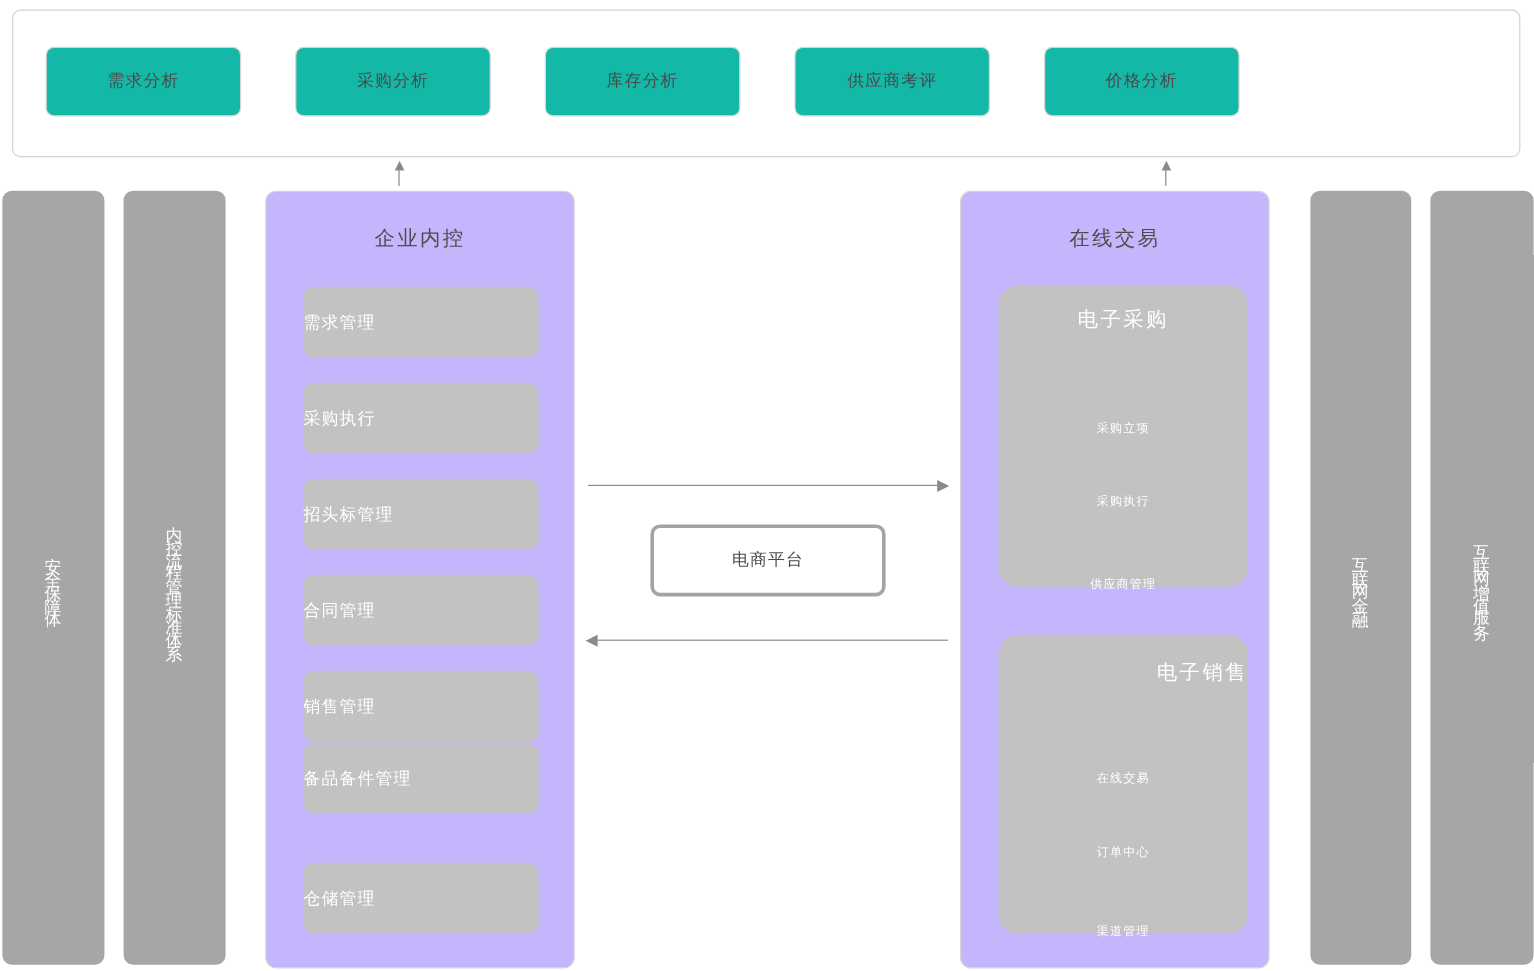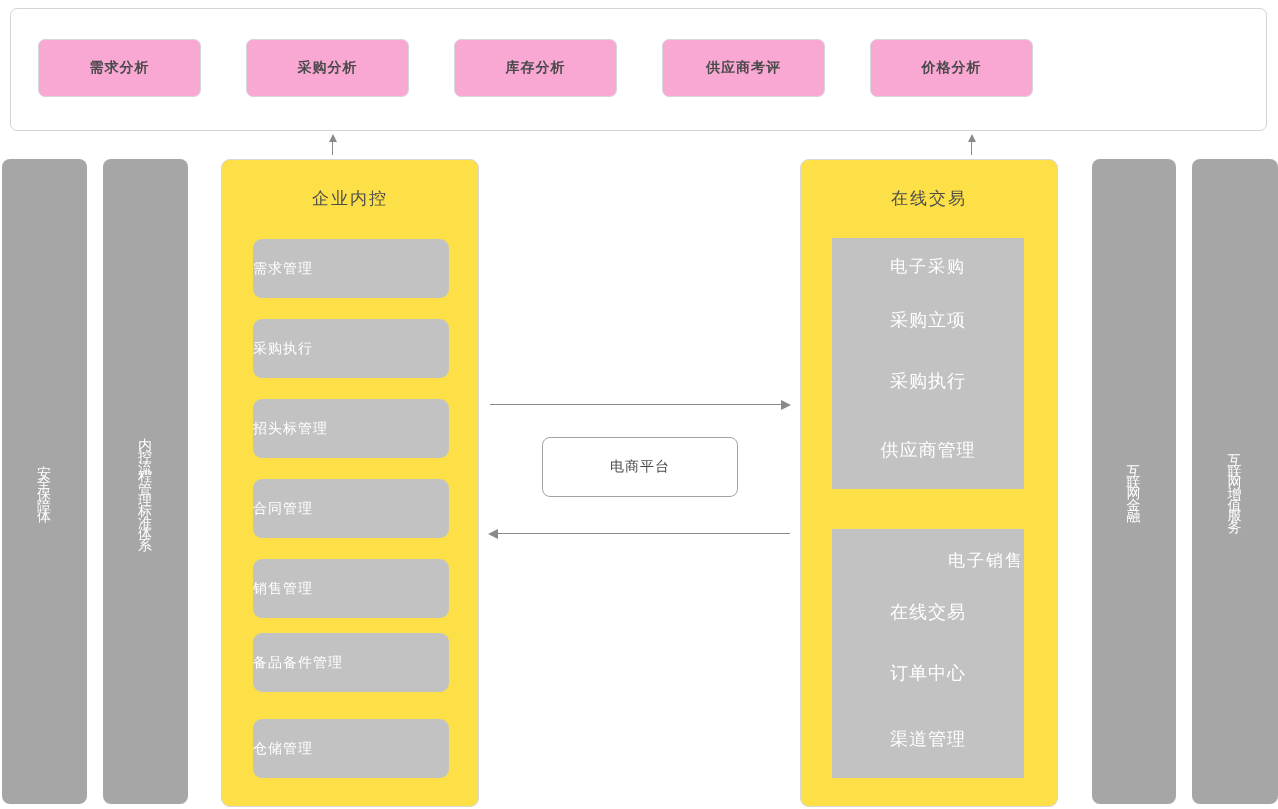--- a/index.html
+++ b/index.html
@@ -10,72 +10,72 @@
   }
   #canvas { position: absolute; inset: 0; width: 1278px; height: 809px; background: #fff; }
 
   
   .top-panel {
     position: absolute; left: 10px; top: 8px; width: 1257px; height: 123px;
     background: #fff; border: 1px solid #d4d4d4; border-radius: 7px;
   }
   .top-item {
     position: absolute; top: 30px; width: 163px; height: 58px;
-    background: #f9a8d4; border: 1px solid #d6d6d6; border-radius: 7px;
+    background: #14b8a6; border: 1px solid #d6d6d6; border-radius: 7px;
     display: flex; align-items: center; justify-content: center;
-    font-size: 14px; color: #4a4a4a; letter-spacing: 1px; font-weight: bold;
+    font-size: 14px; color: #4a4a4a; letter-spacing: 1px;
   }
 
   
   .vbar {
     position: absolute; top: 159px; height: 645px;
     background: #a6a6a6; border-radius: 8px;
     display: flex; align-items: center; justify-content: center;
   }
   .vbar .vtext {
     writing-mode: vertical-rl; text-orientation: upright;
     color: #ffffff; font-size: 14px; letter-spacing: 11px; font-weight: 400;
   }
 
   
   .panel {
     position: absolute; top: 159px; width: 258px; height: 648px;
-    background: #fde047; border: 1px solid #d6d6d6; border-radius: 9px;
+    background: #c4b5fd; border: 1px solid #d6d6d6; border-radius: 9px;
   }
   .panel-title {
     position: absolute; top: 27px; left: 0; width: 100%;
     text-align: center; font-size: 17px; color: #4d4d4d; letter-spacing: 2px;
   }
 
   
   .gray-item {
     position: absolute; left: 31px; width: 196px; height: 59px;
     background: #c2c2c2; border-radius: 9px;
     display: flex; align-items: center; 
     color: #ffffff; font-size: 14px; letter-spacing: 1px;
   }
 
   
   .gray-group {
-    position: absolute; left: 31px; width: 192px;
-    background: #c2c2c2; border-radius: 0; text-decoration: underline;
+    position: absolute; left: 31px; width: 208px;
+    background: #c2c2c2; border-radius: 16px; text-decoration: underline;
   }
   .group-title {
     position: absolute; left: 0; width: 100%; text-align: center;
     color: #ffffff; font-size: 17px; letter-spacing: 2px;
   }
   .group-item {
     position: absolute; left: 0; width: 100%; text-align: center;
-    color: #ffffff; font-size: 18px; letter-spacing: 1px;
+    color: #ffffff; font-size: 10px; letter-spacing: 1px; margin-top: 42px;
   }
 
   
   .platform-box {
     position: absolute; left: 542px; top: 437px; width: 196px; height: 60px;
-    background: #fff; border: 1px solid #a3a3a3; border-radius: 8px;
+    background: #fff; border: 3px solid #a3a3a3; border-radius: 8px;
     display: flex; align-items: center; justify-content: center;
     font-size: 14px; color: #4a4a4a; letter-spacing: 1px;
   }
 
   
   .harrow-line { position: absolute; height: 1px; background: #8a8a8a; }
   .head-right {
     position: absolute; width: 0; height: 0;
     border-top: 5px solid transparent; border-bottom: 5px solid transparent;
     border-left: 10px solid #8a8a8a;
@@ -141,21 +141,21 @@
       </div>
     <div class="gray-item" style="top:239px">
         <span>招头标管理</span>
       </div>
     <div class="gray-item" style="top:319px">
         <span>合同管理</span>
       </div>
     <div class="gray-item" style="top:399px">
         <span>销售管理</span>
       </div>
-    <div class="gray-item" style="top:473px">
+    <div class="gray-item" style="top:459px">
         <span>备品备件管理</span>
       </div>
     <div class="gray-item" style="top:559px">
         <span>仓储管理</span>
       </div>
   </div>
 
   <div>
     <div class="harrow-line" style="left:490px; top:404px; width:292px;"></div>
     <div class="head-right" style="left:781px; top:400px;"></div>

